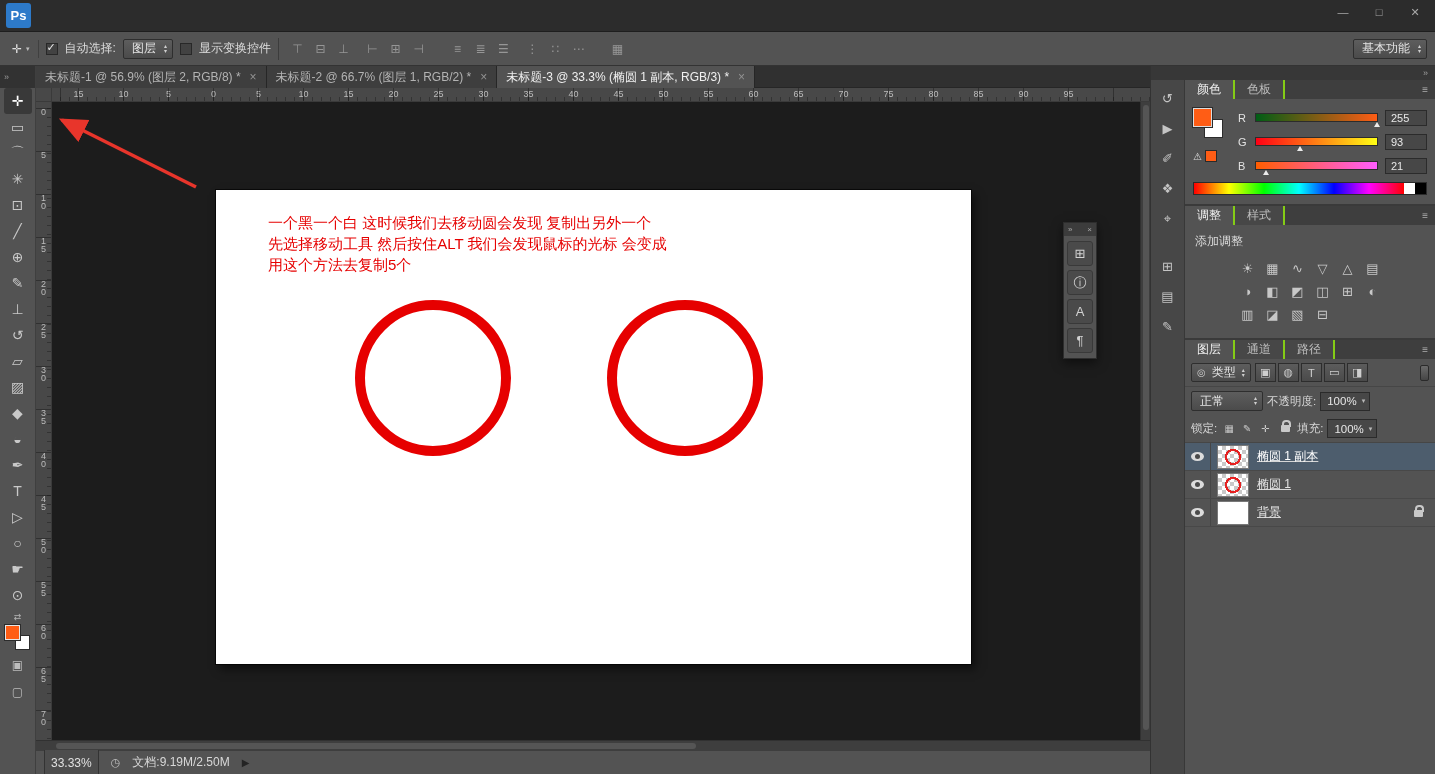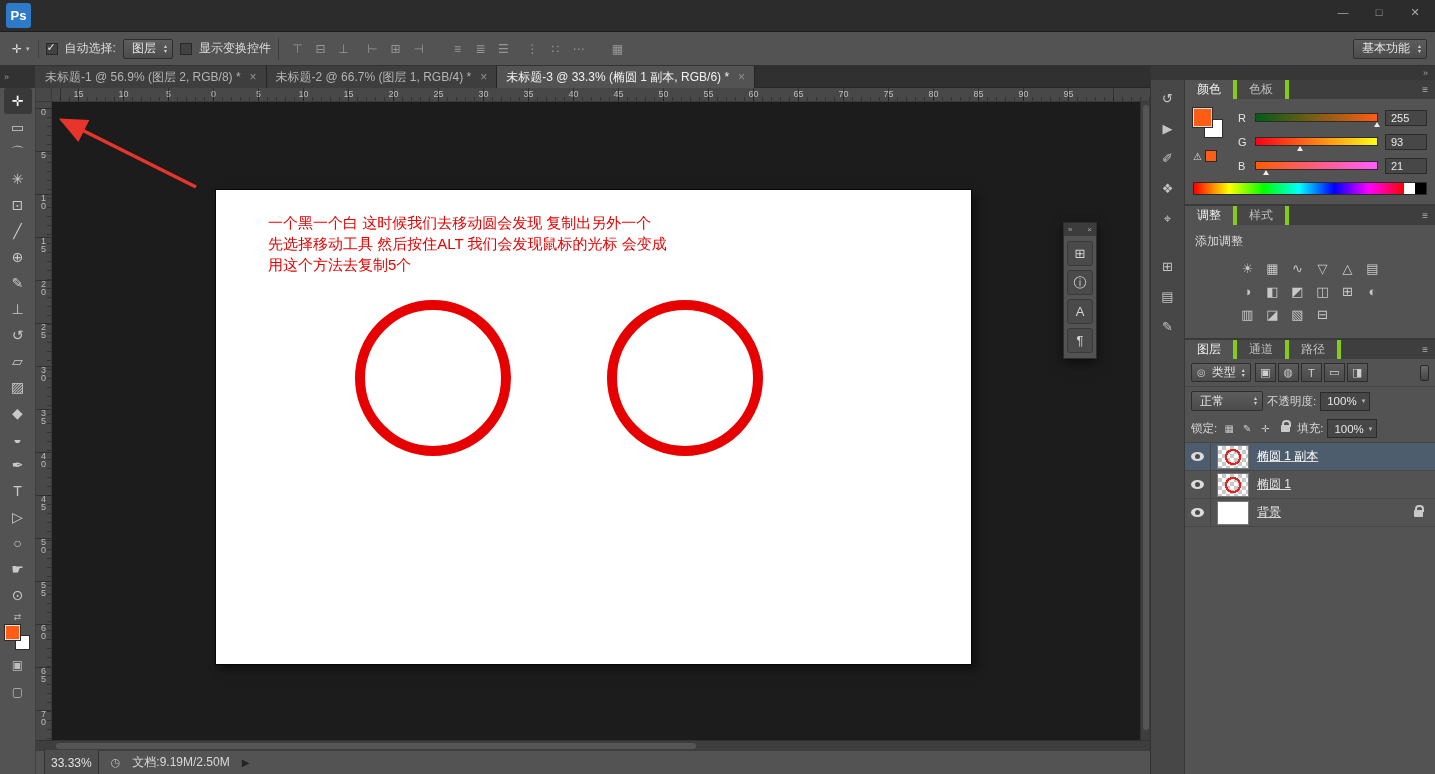--- a/index.html
+++ b/index.html
@@ -89,21 +89,21 @@
   
   .dockcol { width:285px; display:flex; flex-direction:column; background:#3f3f3f; border-left:1px solid #323232; }
   .dock-header { height:14px; background:#373737; display:flex; justify-content:flex-end; align-items:center; padding:0 7px; color:#9f9f9f; font-size:9px; }
   .dock-body { flex:1; display:flex; min-height:0; }
   .dock-strip { width:34px; background:#474747; border-right:1px solid #383838; display:flex; flex-direction:column; align-items:center; padding-top:8px; gap:9px; }
   .strip-icon { width:24px; height:21px; background:none; border:none; color:#c4c4c4; font-size:13px; }
   .dock-strip .strip-icon:nth-of-type(6) { margin-top:18px; }
   .panels { flex:1; display:flex; flex-direction:column; min-width:0; }
   .panel { background:#535353; border-bottom:2px solid #3a3a3a; }
   .ptabs { height:19px; background:#3e3e3e; display:flex; }
-  .ptab { padding:0 12px; display:flex; align-items:center; color:#bdbdbd; background:#474747; border-right:4px solid #84cc16; font-size:12px; }
+  .ptab { padding:0 12px; display:flex; align-items:center; color:#bdbdbd; background:#474747; border-right:2px solid #84cc16; font-size:12px; }
   .ptab.active { background:#535353; color:#efefef; }
   .pmenu { margin-left:auto; display:flex; align-items:center; padding:0 7px; color:#aeaeae; font-size:10px; }
   
   .color-body { display:flex; gap:9px; padding:9px 8px 2px 8px; }
   .cp-left { width:36px; }
   .fgbg { position:relative; width:30px; height:30px; }
   .cp-fg { position:absolute; top:0; left:0; width:19px; height:19px; background:#ff5d15; border:1px solid #dcdcdc; outline:1px solid #2c2c2c; z-index:2; }
   .cp-bg { position:absolute; bottom:0; right:0; width:19px; height:19px; background:#fff; border:1px solid #2c2c2c; }
   .gamut { display:flex; align-items:center; gap:3px; margin-top:12px; }
   .warn { color:#d8d8d8; font-size:10px; }
@@ -253,25 +253,25 @@
       </div>
     </div>
 
     <div class="centercol">
       <div class="tabbar">
         <div class="dtab">
           <span>未标题-1 @ 56.9% (图层 2, RGB/8) *</span>
             <span class="tclose">×</span>
         </div>
         <div class="dtab">
-          <span>未标题-2 @ 66.7% (图层 1, RGB/4) *</span>
+          <span>未标题-2 @ 66.7% (图层 1, RGB/2) *</span>
             <span class="tclose">×</span>
         </div>
         <div class="dtab active">
-          <span>未标题-3 @ 33.3% (椭圆 1 副本, RGB/6) *</span>
+          <span>未标题-3 @ 33.3% (椭圆 1 副本, RGB/3) *</span>
             <span class="tclose">×</span>
         </div>
         <div class="tabfill"></div>
       </div>
       <div class="rulerrow">
         <div class="ruler-corner"></div>
         <div class="hruler">
 
         <span class="hnum">15</span>
             <span class="hnum">10</span>

